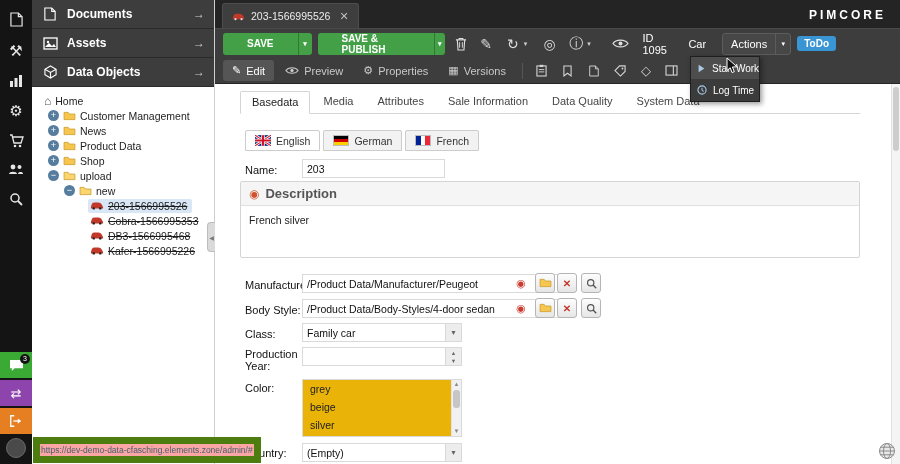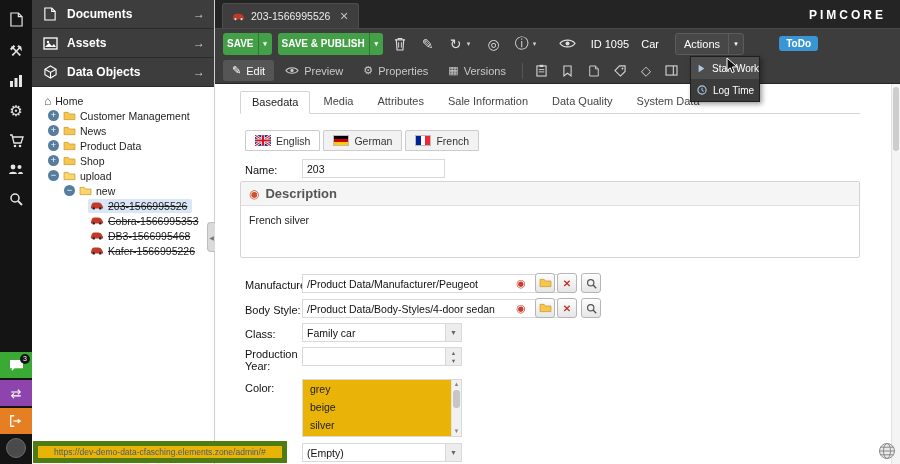--- a/index.html
+++ b/index.html
@@ -31,30 +31,30 @@
 
   
   .main{position:absolute;left:215px;top:0;right:0;height:464px}
   .tabstrip{position:absolute;top:0;left:0;right:0;height:28px;background:#242424}
   .doc-tab{position:absolute;left:7px;top:3px;height:25px;background:#3e3e3e;border:1px solid #4d4d4d;border-bottom:none;border-radius:3px 3px 0 0;display:flex;align-items:center;padding:0 9px;color:#ececec;gap:6px;font-size:10.5px}
   .doc-tab .close{color:#bdbdbd;font-size:11px;margin-left:3px}
   .logo{position:absolute;right:14px;top:8px;color:#fff;font-size:12px;font-weight:bold;letter-spacing:3px}
 
   .toolbar1{position:absolute;top:28px;left:0;right:0;height:30px;background:#3d3d3d;display:flex;align-items:center;gap:6px;padding:0 8px;border-top:1px solid #4a4a4a}
   .btn-green{display:flex;align-items:center;height:22px;background:#43a047;border-radius:3px;color:#fff;font-weight:bold;font-size:10px}
-  .btn-green .lbl{padding:0 4px}
+  .btn-green .lbl{padding:0 24px}
   .btn-green .caret{width:14px;height:22px;border-left:1px solid rgba(0,0,0,.25);display:flex;align-items:center;justify-content:center;font-size:7px}
   .tbtn{width:22px;height:22px;color:#dedede;display:flex;align-items:center;justify-content:center;font-size:14px}
   .tgroup{display:flex;align-items:center}
   .tgroup .dd{width:10px;color:#cfcfcf;font-size:7px}
   .tlabeltxt{color:#fff;font-size:11px}
   .actions-btn{display:flex;align-items:center;height:22px;border:1px solid #5c5c5c;border-radius:3px;color:#fff;background:#474747;margin-left:10px}
   .actions-btn .lbl{padding:0 8px;font-size:11px}
   .actions-btn .caret{width:15px;height:22px;border-left:1px solid #5c5c5c;display:flex;align-items:center;justify-content:center;font-size:7px}
-  .todo{margin-left:auto;margin-right:74px;background:#3a95d4;color:#fff;font-size:10px;font-weight:bold;padding:2px 7px;border-radius:3px}
+  .todo{margin-left:auto;margin-right:56px;background:#3a95d4;color:#fff;font-size:10px;font-weight:bold;padding:2px 7px;border-radius:3px}
 
   .toolbar2{position:absolute;top:58px;left:0;right:0;height:26px;background:#3d3d3d;border-bottom:1px solid #262626;display:flex;align-items:center;gap:2px;padding:0 8px}
   .t2tab{display:flex;align-items:center;gap:5px;height:21px;padding:0 9px;color:#c9c9c9;font-size:11px;border-radius:3px}
   .t2tab.active{background:#555;color:#fff}
   .t2icon{width:24px;height:21px;display:flex;align-items:center;justify-content:center;color:#d5d5d5;font-size:13px}
   .t2sep{width:1px;height:16px;background:#555;margin:0 5px}
 
   
   .content{position:absolute;top:84px;left:0;right:0;bottom:0;background:#fff;overflow:hidden}
   .ctabs{position:absolute;left:25px;right:40px;top:7px;height:23px;border-bottom:1px solid #d4d4d4;display:flex;gap:2px}
@@ -88,21 +88,21 @@
   .lb-scroll .th{position:absolute;left:1px;top:10px;width:7px;height:18px;background:#c6c6c6;border-radius:3px}
   .vscroll{position:absolute;right:0;top:0;bottom:0;width:9px;background:#f4f4f4;border-left:1px solid #e2e2e2}
   .vscroll .th{position:absolute;left:1px;top:3px;width:6px;height:64px;background:#cdcdcd;border-radius:3px}
 
   
   .actions-menu{position:absolute;left:690px;top:56px;width:70px;background:#3b3b3b;border:1px solid #1f1f1f;box-shadow:2px 2px 5px rgba(0,0,0,.4);z-index:60}
   .mitem{display:flex;align-items:center;gap:6px;height:22px;padding:0 6px;color:#fff;font-size:10px;white-space:nowrap}
   .mitem.hover{background:#4d4d4d}
   .mitem .micon{width:12px;display:flex;align-items:center;justify-content:center;color:#a9c9e4}
   .cursor{position:absolute;left:726px;top:57px;z-index:70}
-  .tooltip{position:absolute;left:33px;bottom:1px;background:#eab308;border:5px solid #4d7c0f;color:#44606f;font-size:8.5px;padding:1px 16px;z-index:50;white-space:nowrap}
+  .tooltip{position:absolute;left:33px;bottom:1px;background:#fca5a5;border:7px solid #4d7c0f;color:#44606f;font-size:8.5px;padding:1px 1px;z-index:50;white-space:nowrap}
   .globe{position:absolute;right:4px;bottom:2px;z-index:65}
 </style>
 </head>
 <body>
 
 <div class="app">
 
   <div class="iconbar">
     <div class="ibtn" style="top:6px">
       <svg width="13" height="15" viewBox="0 0 14 16">

